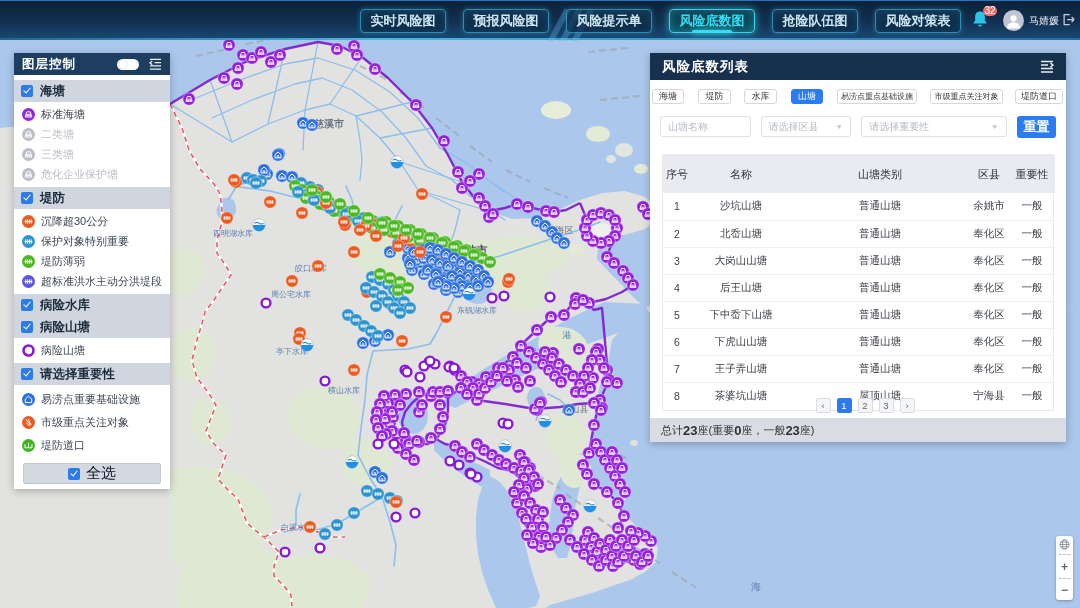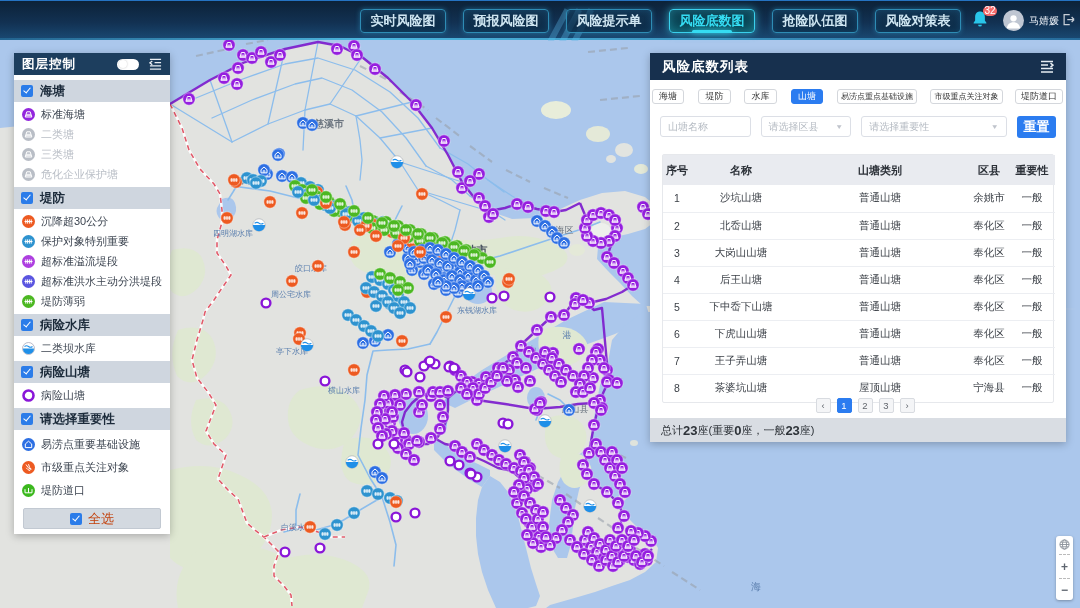--- a/index.html
+++ b/index.html
@@ -38,35 +38,35 @@
 .sec.first{margin-top:5px}
 .grp{padding:2.5px 0}
 .sec b{color:#1b2a3a;font-size:12.5px}
 .cb{width:12px;height:12px;border-radius:2px;background:#2b7ce9;position:relative;flex:0 0 auto}
 .cb:after{content:"";position:absolute;left:3.5px;top:1px;width:3px;height:6px;border:solid #fff;border-width:0 1.6px 1.6px 0;transform:rotate(40deg)}
 .it{height:20px;display:flex;align-items:center;padding:0 2px 0 8px;gap:6px;color:#3c4450;overflow:hidden}
 .it.dis{color:#b9bec6}
 .ic{width:13px;height:13px;border-radius:50%;flex:0 0 auto;position:relative}
 .ic svg{position:absolute;left:0;top:0}
 #selall{margin:4px 9px 5px 9px;height:21px;background:#d3d9e0;border:1px solid #c2c9d2;border-radius:2px;display:flex;align-items:center;justify-content:center;gap:6px;color:#7d8buc}
-#selall{color:#c2410c;font-size:13px}
+#selall{color:#0f172a;font-size:15px}
 
 #rp{position:absolute;left:650px;top:53px;width:416px;height:389px;z-index:20;background:#fff;box-shadow:0 2px 8px rgba(0,0,0,.25)}
 #rph{height:27px;background:#17304e;color:#fff;display:flex;align-items:center;padding:13px 12px}
 #rph b{font-size:13.5px;letter-spacing:1px}
 #rphi{margin-left:auto}
 .tabs{position:absolute;left:0;top:36px;width:100%;height:16px}
 .tab{position:absolute;height:15px;line-height:13px;border:1px solid #d4d7dc;border-radius:3px;font-size:9px;color:#333;white-space:nowrap;text-align:center}
 .tab.act{background:#2b7cf0;border-color:#2b7cf0;color:#fff}
 .srch{position:absolute;left:0;top:63px;width:100%;height:21px;display:flex;gap:10px;padding:0 10px;align-items:center}
 .inp{height:21px;border:1px solid #dcdfe6;border-radius:3px;color:#b4bac2;font-size:10px;display:flex;align-items:center;padding:0 7px}
 .inp .cv{margin-left:auto;color:#c0c4cc;font-size:8px;transform:scaleY(.8)}
 #btnreset{height:22px;width:40px;background:#2b7cf0;border-radius:3px;color:#fff;font-size:13px;font-weight:bold;display:flex;align-items:center;justify-content:center}
 table{border-collapse:collapse;table-layout:fixed;width:100%;font-size:10.5px;color:#3a3f46}
-thead th{background:#e9ebf0;height:30px;font-size:11px;color:#2c3138;font-weight:bold}
+thead th{background:#e9ebf0;height:38px;font-size:11px;color:#2c3138;font-weight:normal}
 tbody td{height:27.1px;border-bottom:1px solid #eceef2;text-align:center;overflow:hidden}
 tbody tr:last-child td{border-bottom:none}
 #tblwrap{position:absolute;left:12px;top:101px;width:392px;border:1px solid #e6e8ec;border-radius:2px}
 .pgn{position:absolute;left:7px;top:345px;width:100%;display:flex;justify-content:center;align-items:center;gap:6px}
 .pg{min-width:15px;height:15px;border:1px solid #d8dbe0;border-radius:2px;background:#f4f5f7;color:#61666d;font-size:9.5px;display:flex;align-items:center;justify-content:center;padding:0 2px}
 .pg.act{background:#2b7cf0;border-color:#2b7cf0;color:#fff}
 #rpfoot{position:absolute;left:0;bottom:0;width:100%;height:24px;background:#d9dde3;color:#2e3339;font-size:11px;display:flex;align-items:center;padding:9px 11px}
 #rpfoot b{font-size:13px}
 
 #zc{position:absolute;left:1056px;top:536px;width:17px;height:64px;background:#fff;border-radius:3px;box-shadow:0 1px 3px rgba(0,0,0,.3);z-index:20;
@@ -2681,49 +2681,34 @@
             </svg>
           </span>沉降超30公分</div>
 <div class="it"><span class="ic">
             <svg width="13" height="13" viewBox="0 0 13 13">
               <circle cx="6.5" cy="6.5" r="6.5" fill="#2e93cf"></circle>
               <path d="M2.5,6.5 H10.5 M3.8,4.4 V8.6 M5.6,4.4 V8.6 M7.4,4.4 V8.6 M9.2,4.4 V8.6" stroke="#fff" stroke-width="1" fill="none"></path>
             </svg>
           </span>保护对象特别重要</div>
 <div class="it"><span class="ic">
             <svg width="13" height="13" viewBox="0 0 13 13">
-              <circle cx="6.5" cy="6.5" r="6.5" fill="#ae3fe0"></circle>
+              <circle cx="6.5" cy="6.5" r="6.5" fill="#4cb822"></circle>
               <path d="M2.5,6.5 H10.5 M3.8,4.4 V8.6 M5.6,4.4 V8.6 M7.4,4.4 V8.6 M9.2,4.4 V8.6" stroke="#fff" stroke-width="1" fill="none"></path>
             </svg>
-          </span>超标准溢流堤段</div>
+          </span>堤防薄弱</div>
 <div class="it"><span class="ic">
             <svg width="13" height="13" viewBox="0 0 13 13">
               <circle cx="6.5" cy="6.5" r="6.5" fill="#5b55e0"></circle>
               <path d="M2.5,6.5 H10.5 M3.8,4.4 V8.6 M5.6,4.4 V8.6 M7.4,4.4 V8.6 M9.2,4.4 V8.6" stroke="#fff" stroke-width="1" fill="none"></path>
             </svg>
           </span>超标准洪水主动分洪堤段</div>
-<div class="it"><span class="ic">
-            <svg width="13" height="13" viewBox="0 0 13 13">
-              <circle cx="6.5" cy="6.5" r="6.5" fill="#4cb822"></circle>
-              <path d="M2.5,6.5 H10.5 M3.8,4.4 V8.6 M5.6,4.4 V8.6 M7.4,4.4 V8.6 M9.2,4.4 V8.6" stroke="#fff" stroke-width="1" fill="none"></path>
-            </svg>
-          </span>堤防薄弱</div>
 </div>
 <div class="sec">
         <span class="cb"></span>
         <b>病险水库</b>
-      </div>
-<div class="grp">
-        <div class="it"><span class="ic">
-            <svg width="13" height="13" viewBox="0 0 13 13">
-              <circle cx="6.5" cy="6.5" r="6" fill="#fff" stroke="#aab" stroke-width="0.8"></circle>
-              <path d="M0.9,6.5 a5.6,5.6 0 0 0 11.2,0 Z" fill="#1f8fe8"></path>
-              <path d="M2.5,4.5 Q4.5,3 6.5,4.5 Q8.5,6 10.5,4.5" stroke="#1f8fe8" stroke-width="1.1" fill="none"></path>
-            </svg>
-          </span>二类坝水库</div>
       </div>
 <div class="sec">
         <span class="cb"></span>
         <b>病险山塘</b>
       </div>
 <div class="grp">
         <div class="it"><span class="ic">
             <svg width="13" height="13" viewBox="0 0 13 13">
               <circle cx="6.5" cy="6.5" r="5" fill="#fff" stroke="#8a16d8" stroke-width="2.6"></circle>
             </svg>

